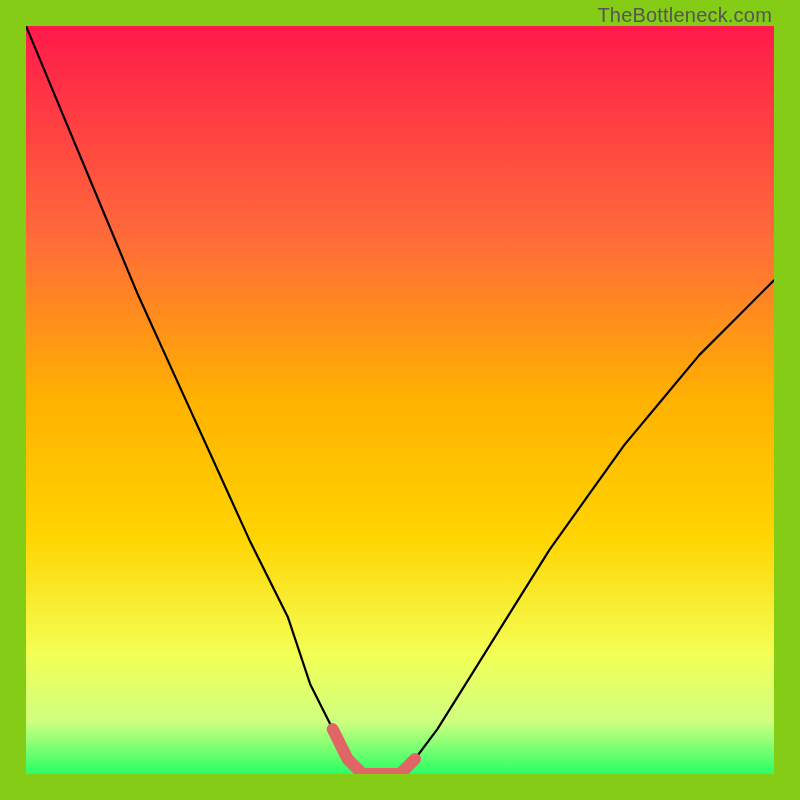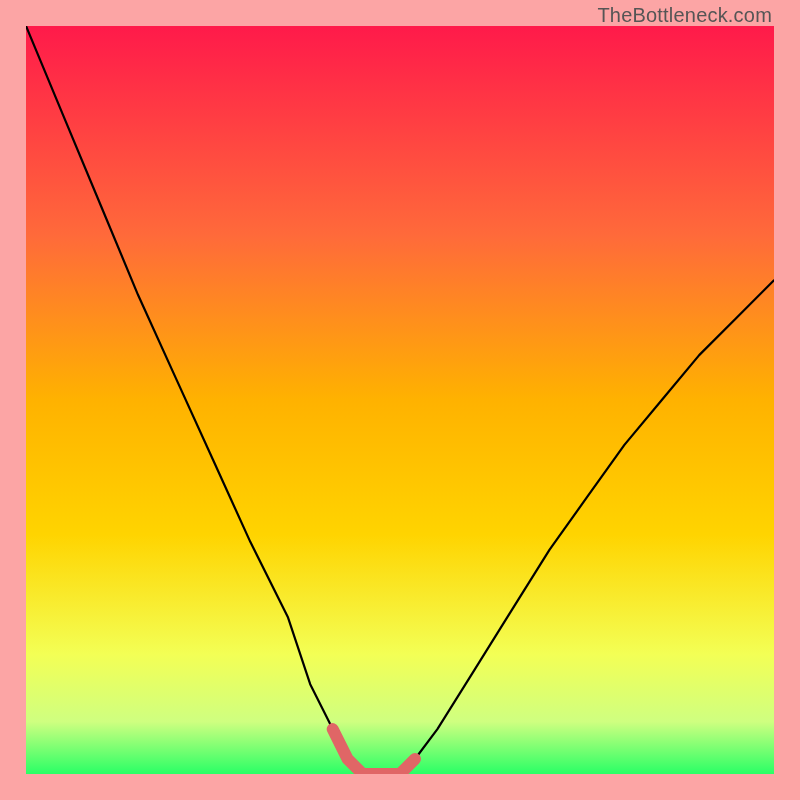--- a/index.html
+++ b/index.html
@@ -10,21 +10,21 @@
     background: #000;
     overflow: hidden;
     font-family: Arial, Helvetica, sans-serif;
   }
   .frame {
     position: absolute;
     top: 0;
     left: 0;
     width: 800px;
     height: 800px;
-    background: #fca5a5;
+    background: #84cc16;
   }
   .plot {
     position: absolute;
     top: 26px;
     left: 26px;
     width: 748px;
     height: 748px;
     overflow: hidden;
   }
   .watermark {

